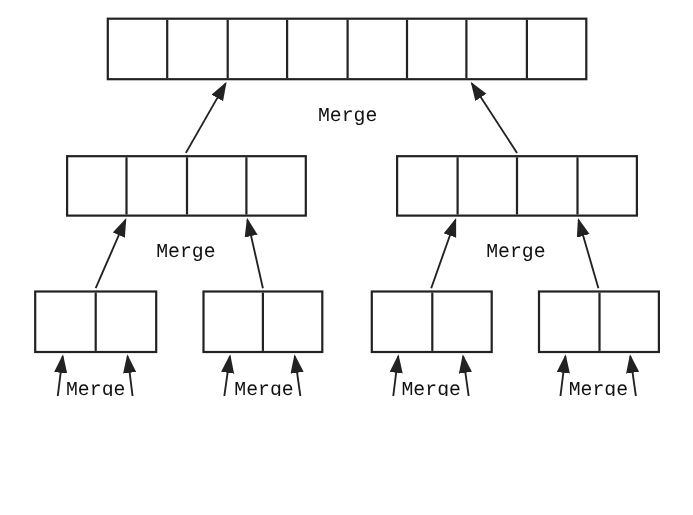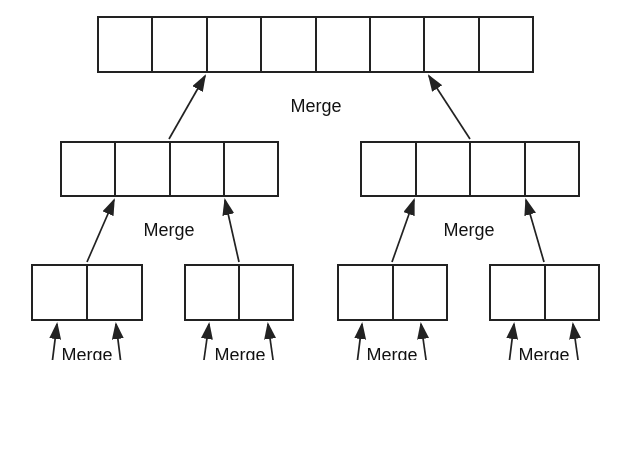--- a/index.html
+++ b/index.html
@@ -5,21 +5,21 @@
   :root{
     --line:#222222;
     --bg:#ffffff;
     --text:#111111;
   }
   html,body{margin:0;padding:0;background:var(--bg);}
   #canvas{
     position:relative;
     width:630px;height:360px;
     background:var(--bg);
-    font-family:Liberation Sans, sans-serif;
+    font-family:Liberation Mono, monospace;
     overflow:hidden;
   }
   .row{
     position:absolute;
     display:flex;
     box-sizing:border-box;
     border:2px solid var(--line);
     background:var(--bg);
   }
   .row .cell{

